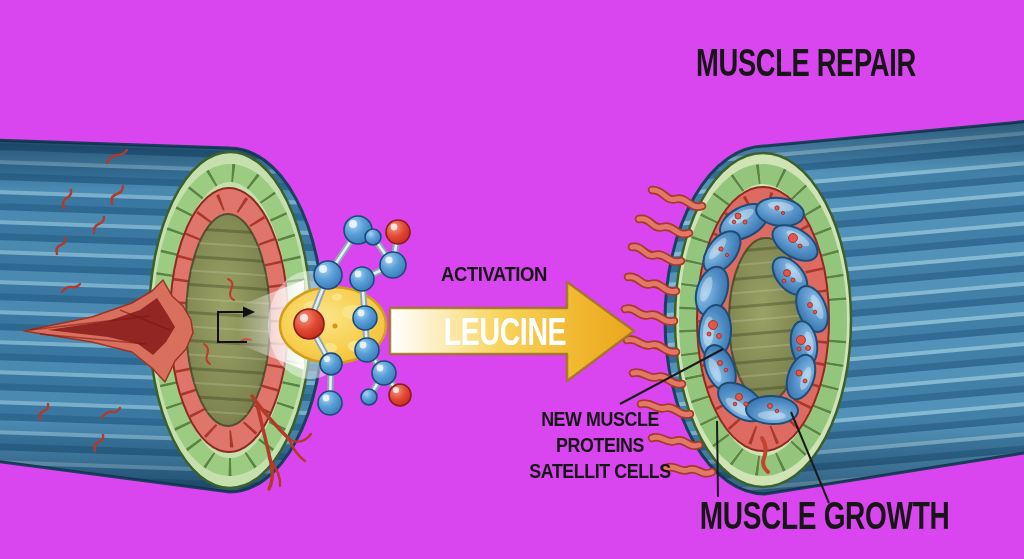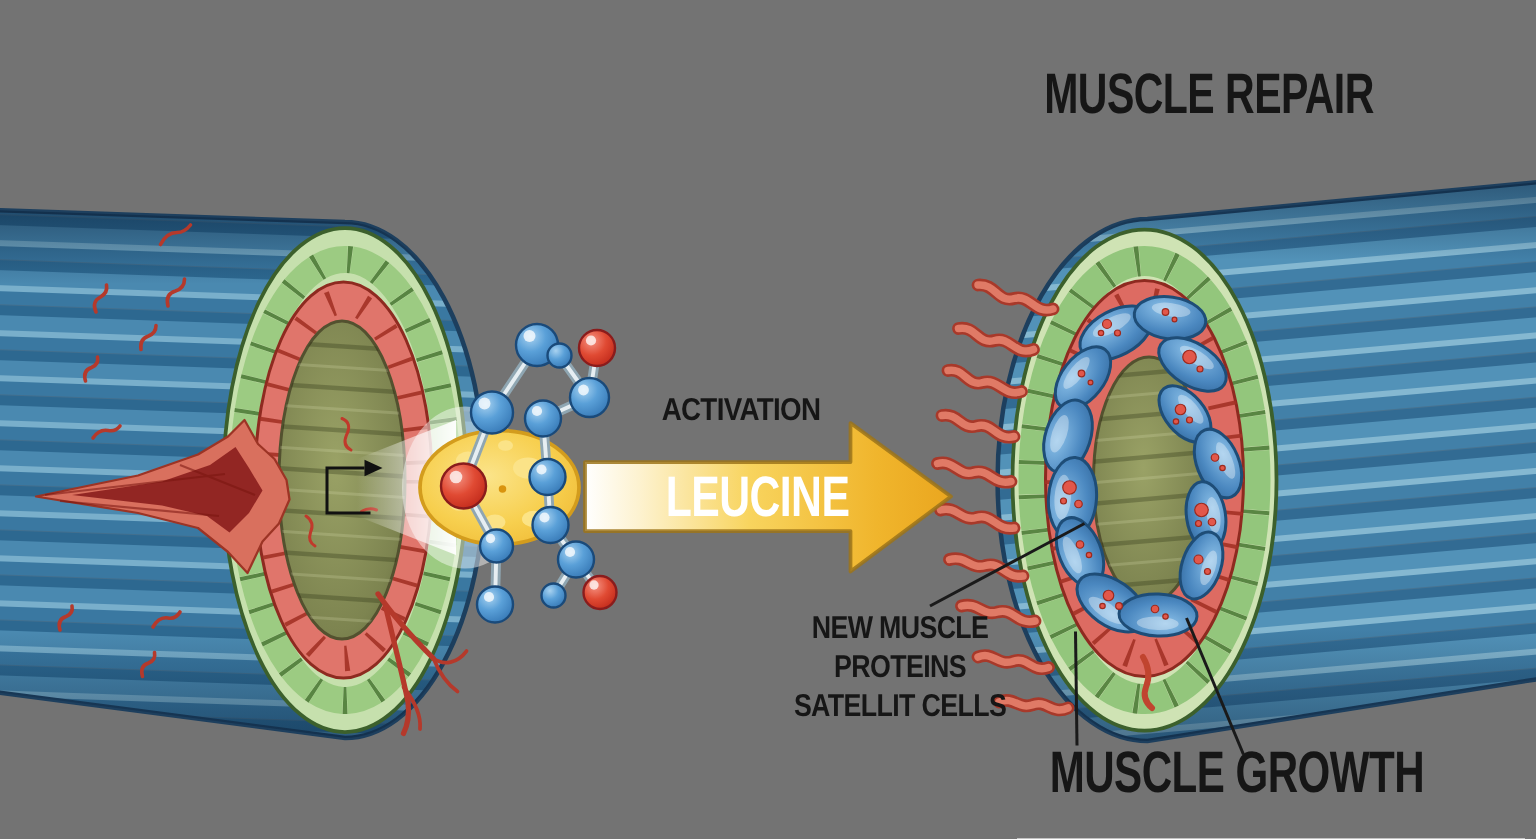--- a/index.html
+++ b/index.html
@@ -1,17 +1,17 @@
 <!DOCTYPE html>
 <html><head>
 <meta charset="utf-8">
 <style>
   html,body{margin:0;padding:0;background:#ffffff;}
   .stage{
-    position:relative;width:1024px;height:559px;background:#737373;
+    position:relative;width:1024px;height:559px;background:#d946ef;
     overflow:hidden;font-family:"Liberation Sans",sans-serif;
   }
   .stage svg{position:absolute;left:0;top:0;}
   .lbl{
     position:absolute;color:#161616;font-weight:800;text-align:center;
     line-height:1;letter-spacing:-.5px;white-space:nowrap;
   }
   .lbl-title{left:646px;top:44px;width:320px;font-size:38px;transform:scaleX(.72);}
   .lbl-activation{left:414px;top:263px;width:160px;font-size:21px;transform:scaleX(.88);}
   .lbl-leucine{left:410px;top:313px;width:190px;font-size:38px;color:#ffffff;transform:scaleX(.75);}

